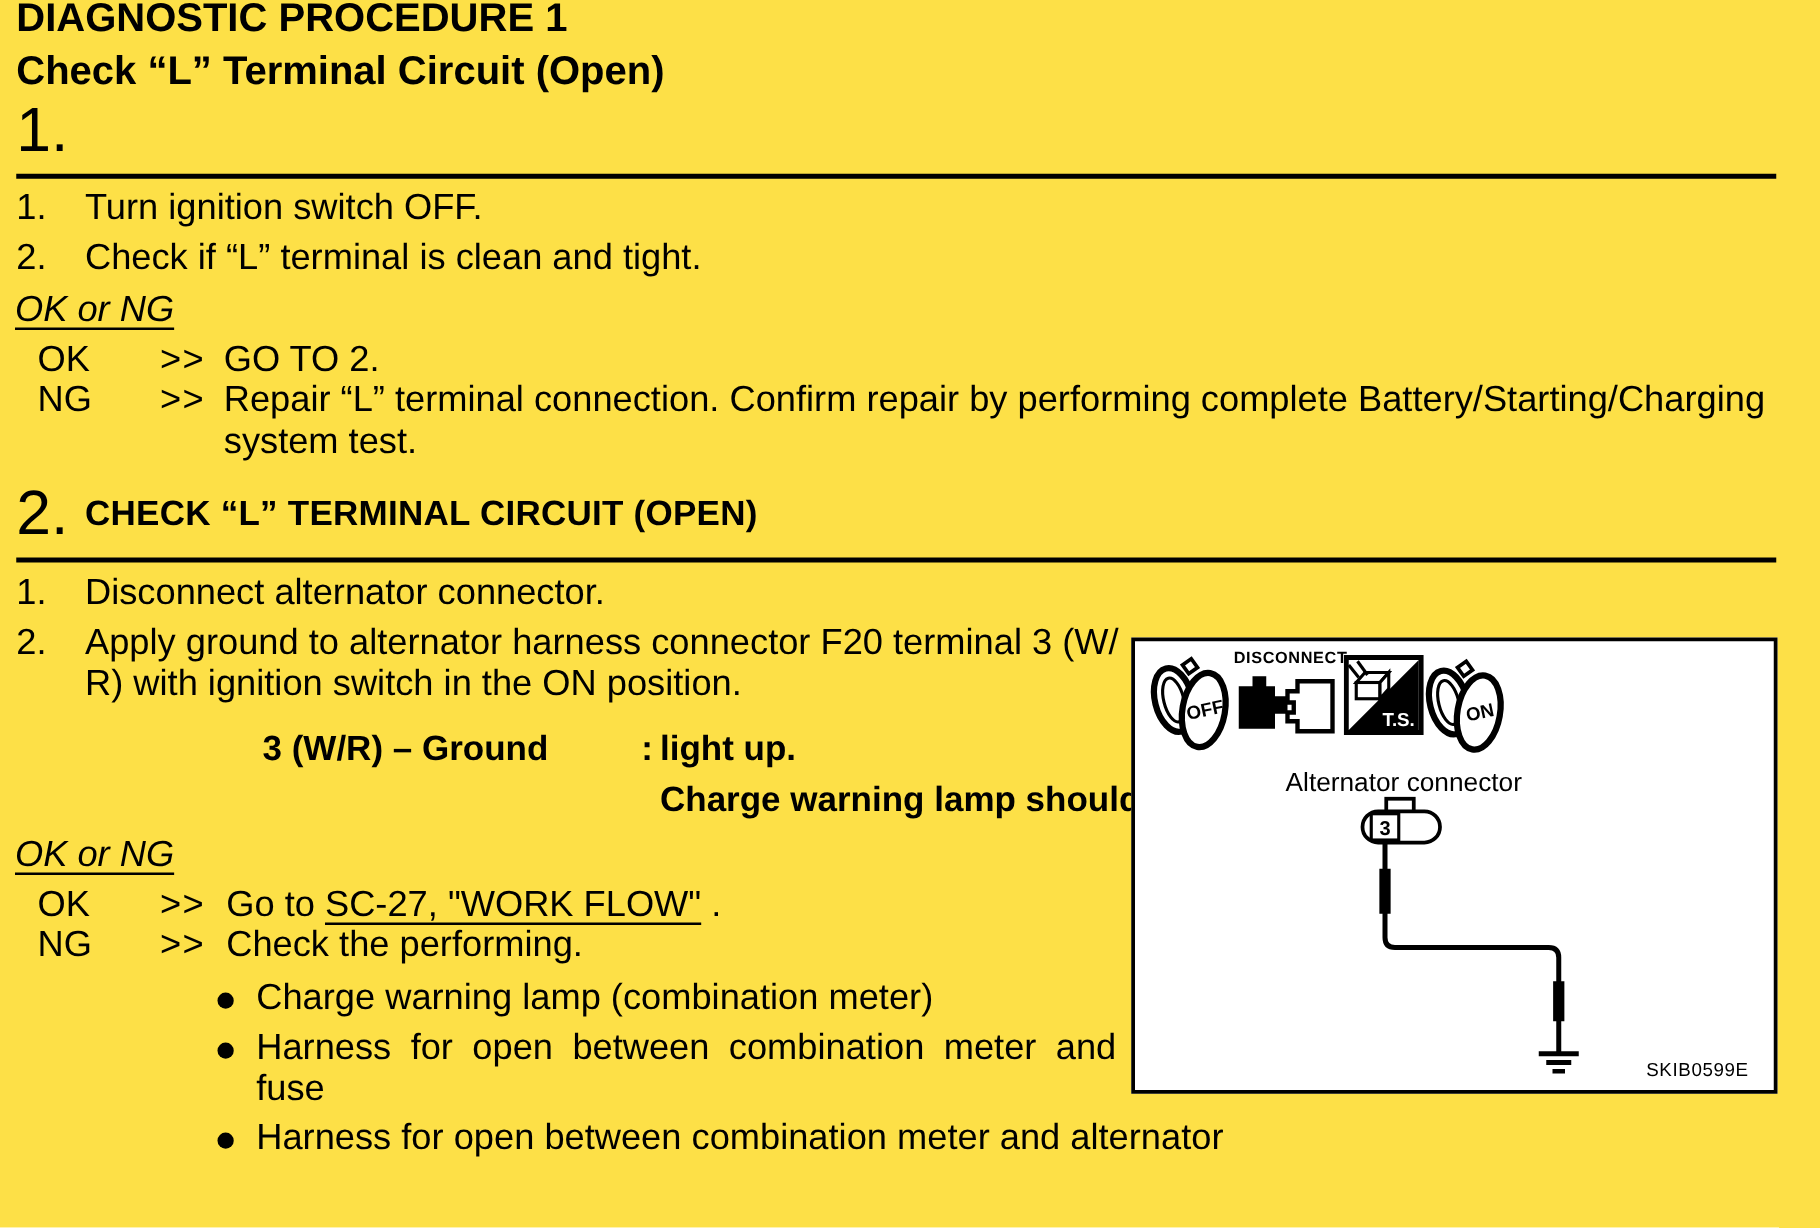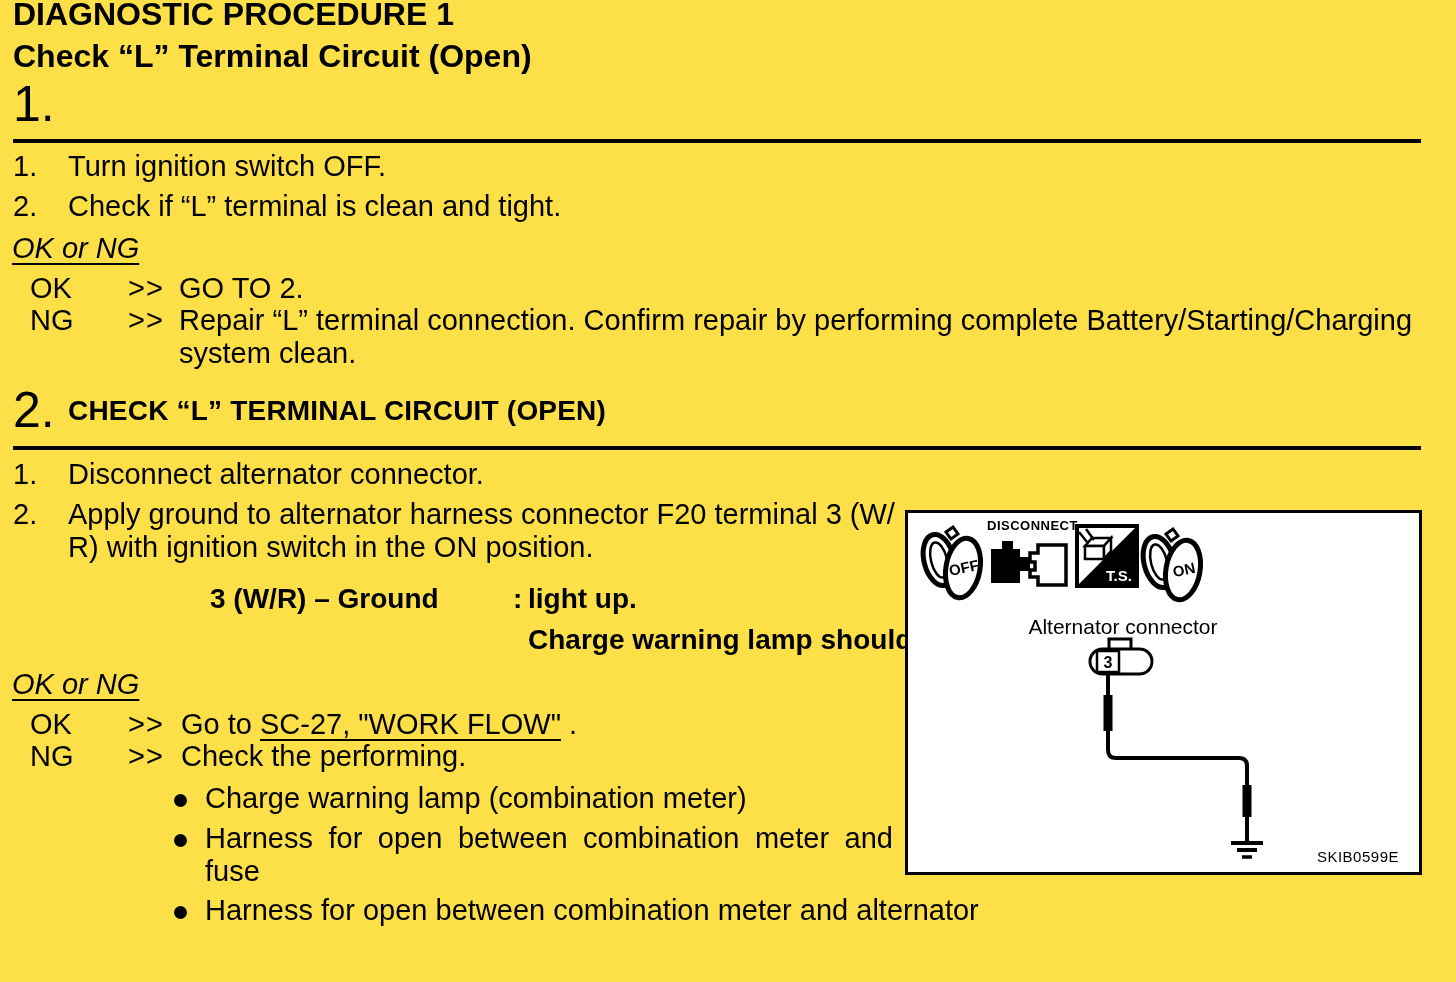--- a/index.html
+++ b/index.html
@@ -61,21 +61,21 @@
   <div class="abs row body" style="top:272px">
     <span class="lbl nw">OK</span>
     <span class="arw nw">&gt;&gt;</span>
     <span class="res nw">GO TO 2.</span>
   </div>
   <div class="abs row body" style="top:304px">
     <span class="lbl nw">NG</span>
     <span class="arw nw">&gt;&gt;</span>
     <span class="res">
       <span class="nw" style="display:block">Repair “L” terminal connection. Confirm repair by performing complete Battery/Starting/Charging</span>
-      <span class="nw" style="display:block">system clean.</span>
+      <span class="nw" style="display:block">system test.</span>
     </span>
   </div>
 
   <div class="abs stepnum nw" style="left:13px;top:383px">2.</div>
   <div class="abs stephead nw" style="left:68px;top:395px">CHECK “L” TERMINAL CIRCUIT (OPEN)</div>
   <div class="abs rule" style="top:446px"></div>
 
   <div class="abs row body" style="top:458px">
     <span class="abs num nw">1.</span>
     <span class="abs itxt nw">Disconnect alternator connector.</span>

